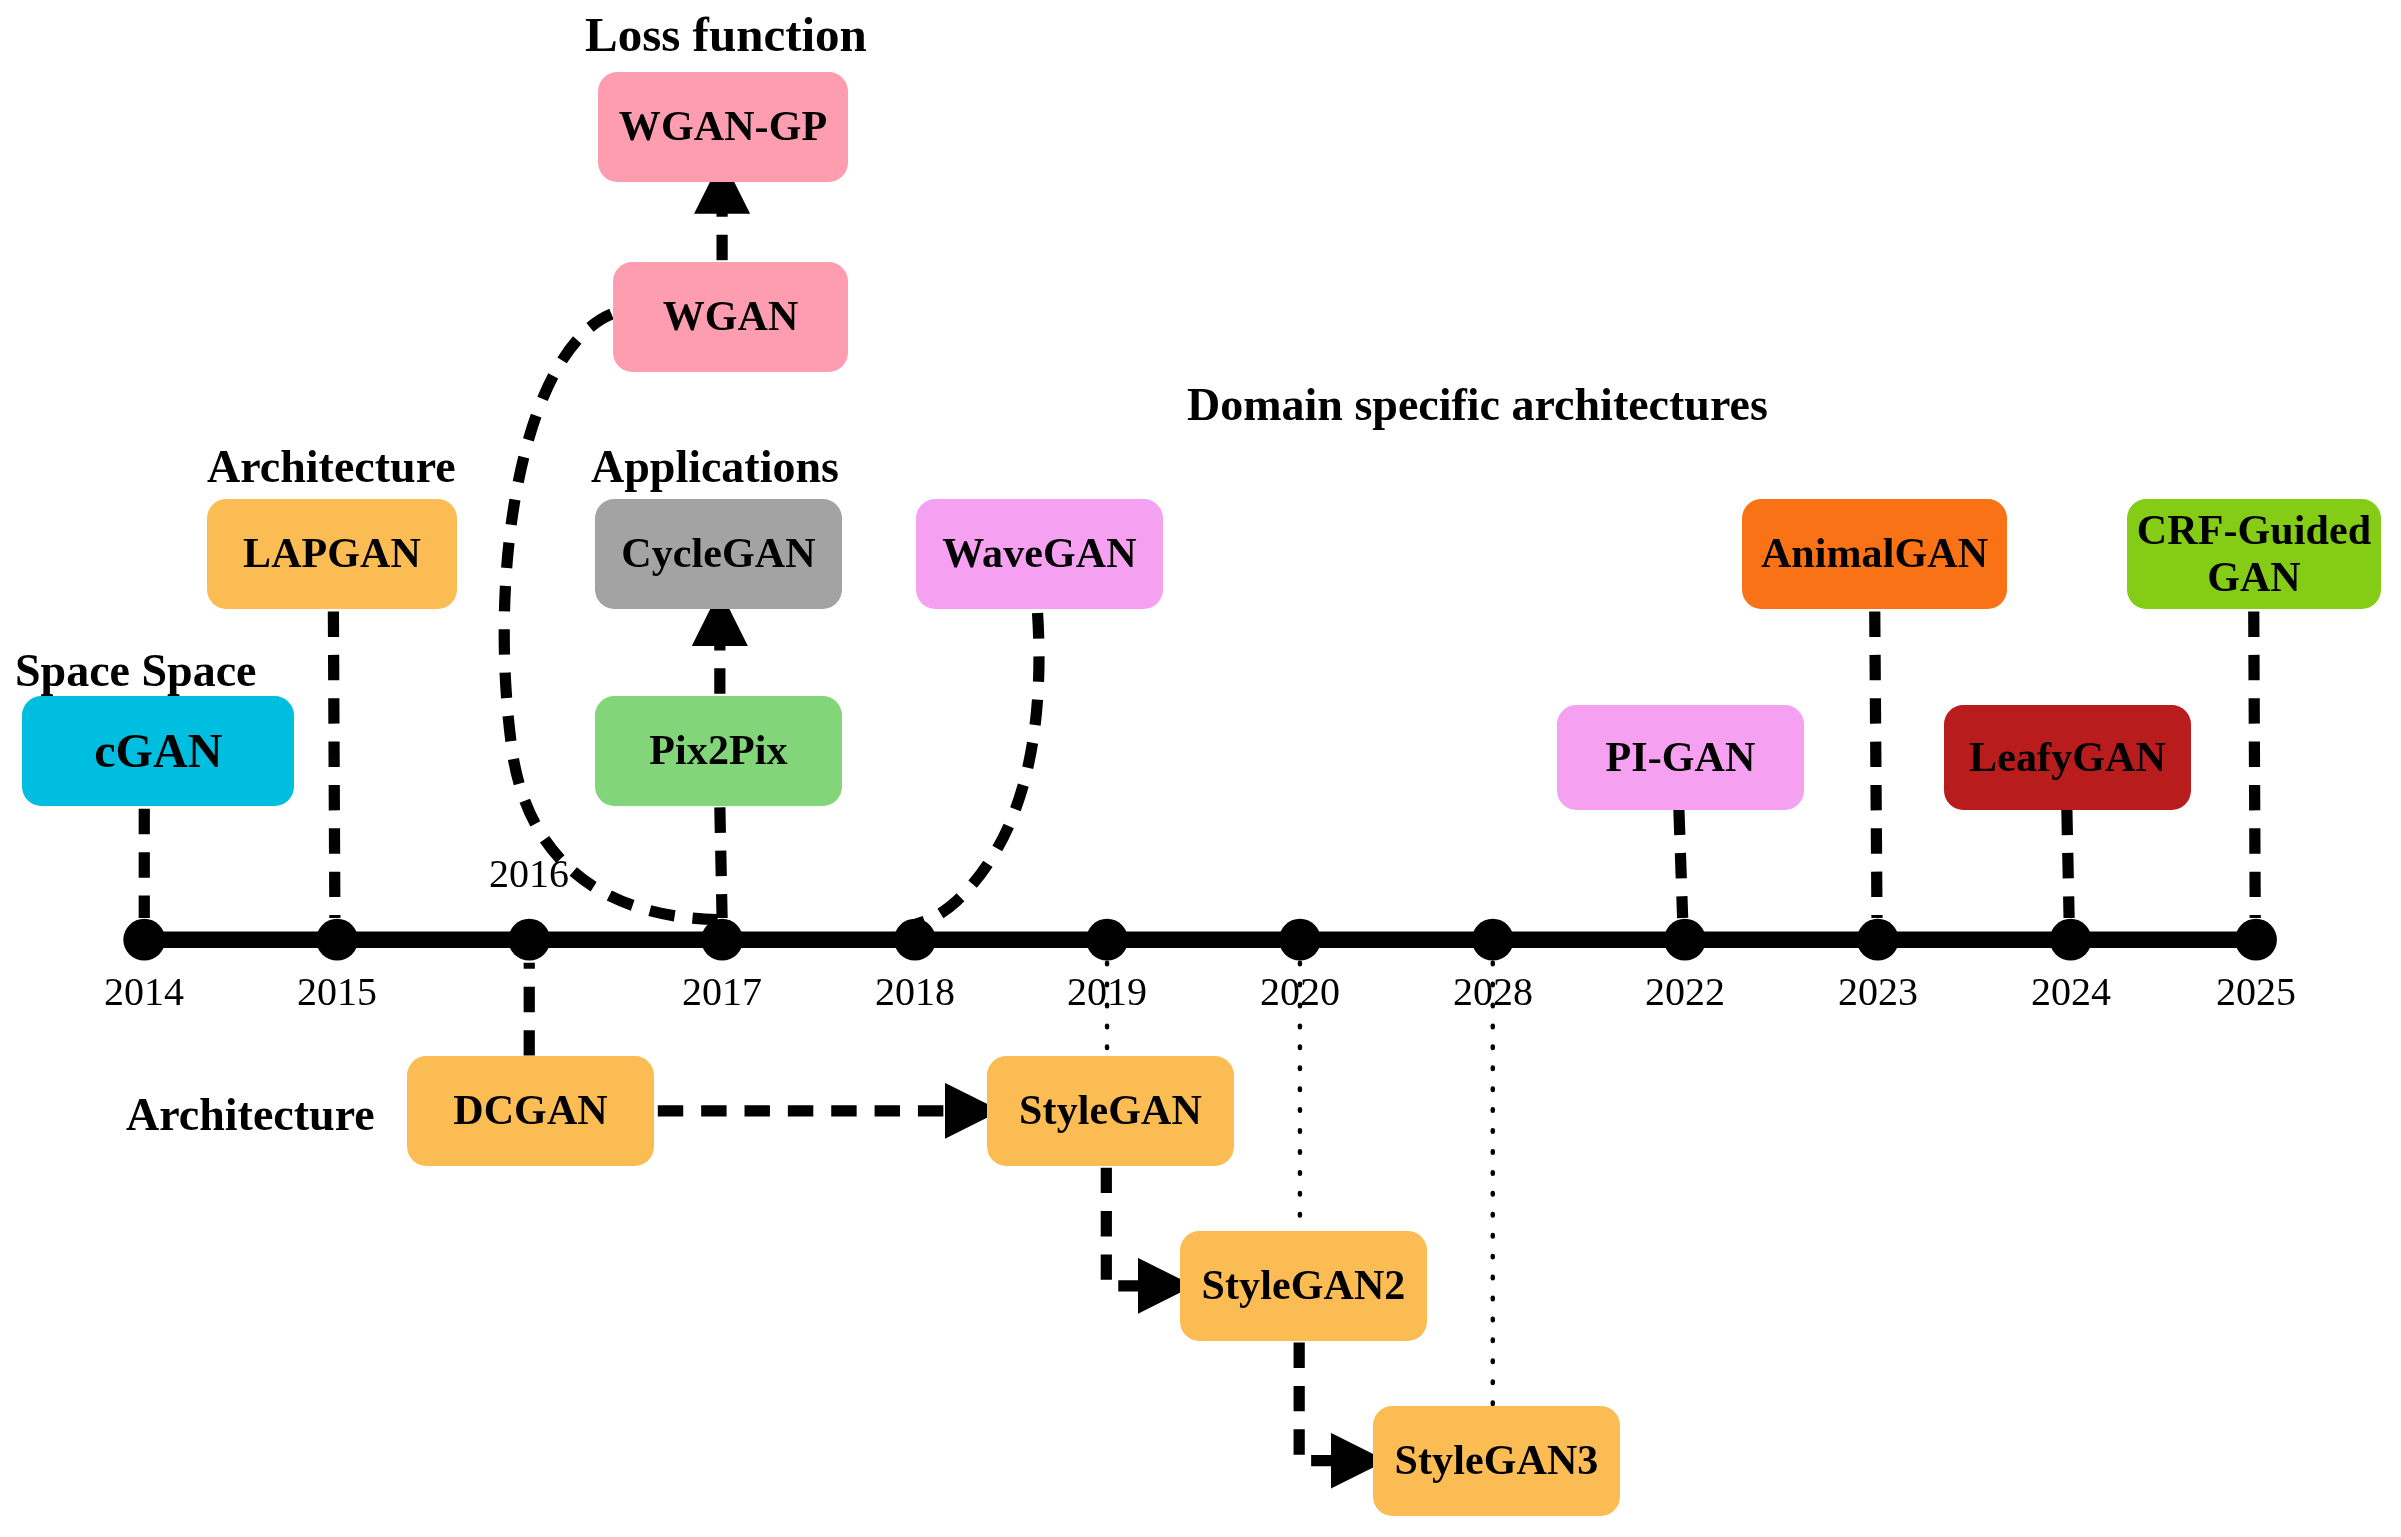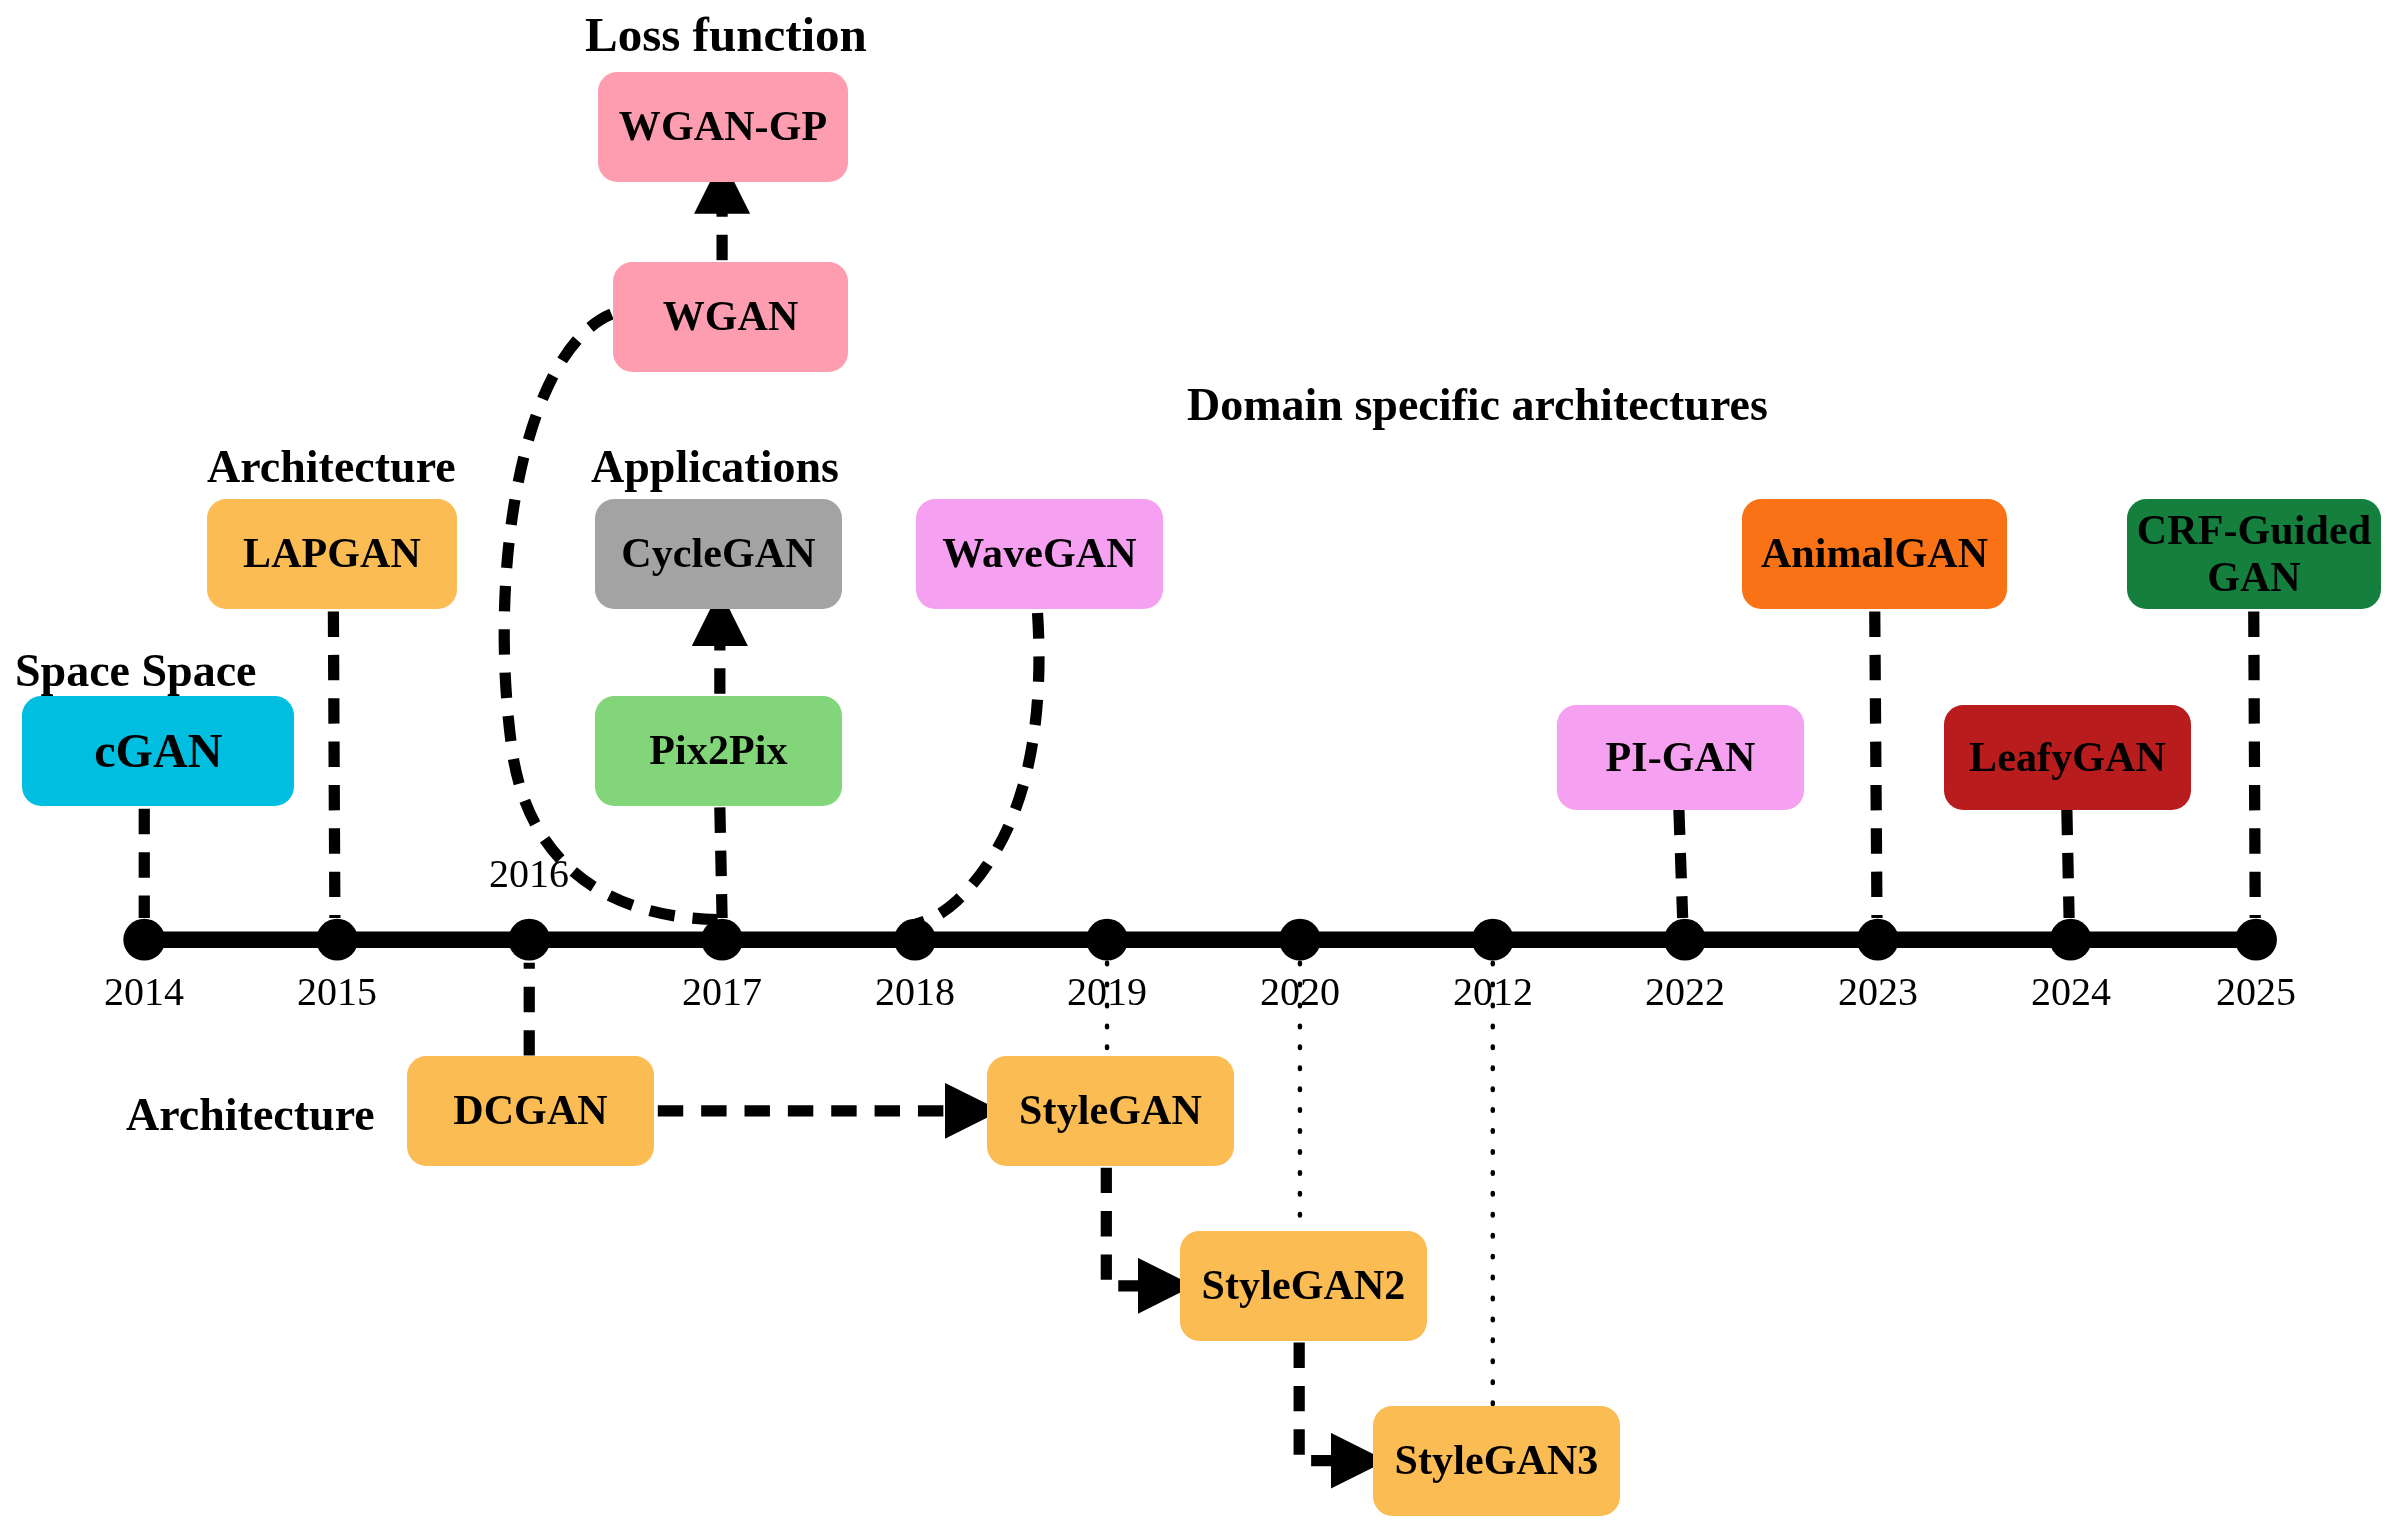--- a/index.html
+++ b/index.html
@@ -105,21 +105,21 @@
       </g>
   </svg>
 
   <div id="nodes-root">
       <div class="node" style="left: 598px; top: 72px; width: 250px; height: 110px; background: rgb(255, 157, 176); font-size: 42px;">WGAN-GP</div>
       <div class="node" style="left: 613px; top: 262px; width: 235px; height: 110px; background: rgb(255, 157, 176); font-size: 42px;">WGAN</div>
       <div class="node" style="left: 207px; top: 499px; width: 250px; height: 110px; background: rgb(252, 188, 84); font-size: 42px;">LAPGAN</div>
       <div class="node" style="left: 595px; top: 499px; width: 247px; height: 110px; background: #a3a3a3; font-size: 42px;">CycleGAN</div>
       <div class="node" style="left: 916px; top: 499px; width: 247px; height: 110px; background: rgb(245, 160, 240); font-size: 42px;">WaveGAN</div>
       <div class="node" style="left: 1742px; top: 499px; width: 265px; height: 110px; background: #f97316; font-size: 42px;">AnimalGAN</div>
-      <div class="node" style="left: 2127px; top: 499px; width: 254px; height: 110px; background: #15803d; font-size: 42px;">CRF-Guided GAN</div>
+      <div class="node" style="left: 2127px; top: 499px; width: 254px; height: 110px; background: #84cc16; font-size: 42px;">CRF-Guided GAN</div>
       <div class="node" style="left: 595px; top: 696px; width: 247px; height: 110px; background: rgb(130, 213, 120); font-size: 42px;">Pix2Pix</div>
       <div class="node" style="left: 22.4px; top: 696px; width: 272px; height: 110px; background: rgb(0, 190, 224); font-size: 48px;">cGAN</div>
       <div class="node" style="left: 1557px; top: 705px; width: 247px; height: 105px; background: rgb(245, 160, 240); font-size: 42px;">PI-GAN</div>
       <div class="node" style="left: 1944px; top: 705px; width: 247px; height: 105px; background: #b91c1c; font-size: 42px;">LeafyGAN</div>
       <div class="node" style="left: 407px; top: 1056px; width: 247px; height: 110px; background: rgb(252, 188, 84); font-size: 42px;">DCGAN</div>
       <div class="node" style="left: 987px; top: 1056px; width: 247px; height: 110px; background: rgb(252, 188, 84); font-size: 42px;">StyleGAN</div>
       <div class="node" style="left: 1180px; top: 1231px; width: 247px; height: 110px; background: rgb(252, 188, 84); font-size: 42px;">StyleGAN2</div>
       <div class="node" style="left: 1373px; top: 1406px; width: 247px; height: 110px; background: rgb(252, 188, 84); font-size: 42px;">StyleGAN3</div>
     </div>
   <div id="labels-root">
@@ -131,21 +131,21 @@
       <div class="grp-label" style="left: 126px; top: 1088px; font-size: 46px;">Architecture</div>
     </div>
   <div id="years-root">
       <div class="yr-label" style="left: 144px; top: 968px;">2014</div>
       <div class="yr-label" style="left: 337px; top: 968px;">2015</div>
       <div class="yr-label" style="left: 529px; top: 850px;">2016</div>
       <div class="yr-label" style="left: 722px; top: 968px;">2017</div>
       <div class="yr-label" style="left: 915px; top: 968px;">2018</div>
       <div class="yr-label" style="left: 1107px; top: 968px;">2019</div>
       <div class="yr-label" style="left: 1300px; top: 968px;">2020</div>
-      <div class="yr-label" style="left: 1493px; top: 968px;">2012</div>
+      <div class="yr-label" style="left: 1493px; top: 968px;">2028</div>
       <div class="yr-label" style="left: 1685px; top: 968px;">2022</div>
       <div class="yr-label" style="left: 1878px; top: 968px;">2023</div>
       <div class="yr-label" style="left: 2071px; top: 968px;">2024</div>
       <div class="yr-label" style="left: 2256px; top: 968px;">2025</div>
     </div>
 
 </div>
 
 
 </body></html>

